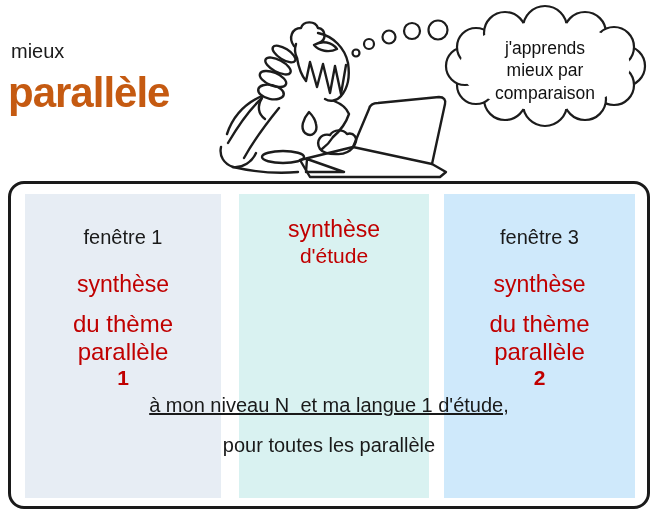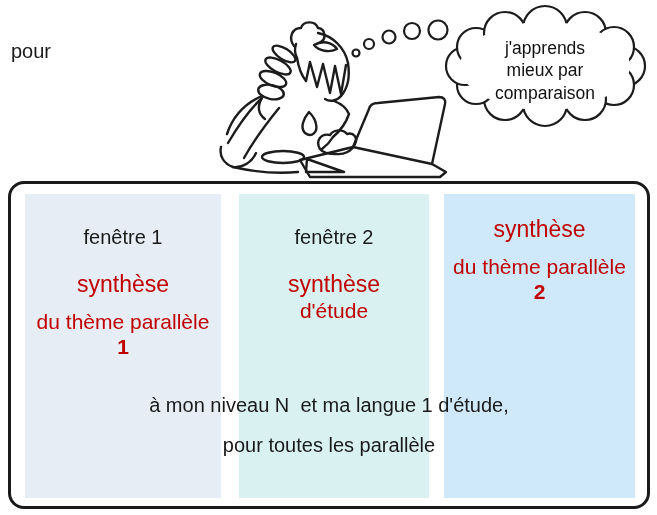--- a/index.html
+++ b/index.html
@@ -25,33 +25,34 @@
   .box{
     position:absolute;left:8px;top:181px;width:642px;height:328px;
     border:3px solid #1a1a1a;border-radius:16px;background:#fff;box-sizing:border-box;
   }
   .col{position:absolute;top:10px;height:304px;text-align:center;}
   .col1{left:14px;width:196px;background:var(--window1-bg);}
   .col2{left:228px;width:190px;background:var(--window2-bg);}
   .col3{left:433px;width:191px;background:var(--window3-bg);}
   .win-title{margin-top:32px;font-size:20px;color:#1a1a1a;}
   .win-heading{margin-top:22px;font-size:23px;font-weight:400;color:var(--accent-red);}
-  .win-desc{margin-top:12px;font-size:21px;line-height:1.15;color:var(--accent-red);}
+  .win-desc{margin-top:12px;font-size:24px;line-height:1.15;color:var(--accent-red);}
   .win-desc2{margin-top:1px;font-size:21px;line-height:1.15;color:var(--accent-red);}
   .win-desc2.bold{font-weight:700;}
   .footer{position:absolute;left:0;right:0;top:210px;text-align:center;color:#1a1a1a;}
-  .footer .f1{font-size:20px;white-space:pre;}
+  .footer .f1{font-size:20px;white-space:pre;text-decoration:underline;}
   .footer .f2{font-size:20px;margin-top:17px;}
 </style>
 </head>
 <body>
 
 <div class="canvas">
 
-  <div class="mode-label">pour</div>
+  <div class="mode-label">mieux</div>
+  <div class="mode-title">parallèle</div>
 
   <svg class="art" width="657" height="181" viewBox="0 0 657 181">
 
     <g class="ink">
 
       <path d="M353,147 L369,109 C370,105 374,103 378,103 L439,97 C444,97 446,100 445,104 L432,164"></path>
       <path d="M300,160 L353,147 L432,164 L446,172 L440,177 L310,177 Z"></path>
       <path d="M307,159 L344,172 L306,172 Z"></path>
 
       <path d="M294,46 C288,38 292,28 301,28 C303,21 315,20 318,28 C326,29 327,40 319,43"></path>
@@ -113,26 +114,26 @@
   <div class="box">
 
     <div class="col col1">
       <div class="win-title">fenêtre 1</div>
       <div class="win-heading">synthèse</div>
       <div class="win-desc">du thème parallèle</div>
       <div class="win-desc2 bold">1</div>
     </div>
 
     <div class="col col2">
-      <div class="win-title">fenêtre 2</div>
       <div class="win-heading">synthèse</div>
       <div class="win-desc2">d'étude</div>
     </div>
 
     <div class="col col3">
+      <div class="win-title">fenêtre 3</div>
       <div class="win-heading">synthèse</div>
       <div class="win-desc">du thème parallèle</div>
       <div class="win-desc2 bold">2</div>
     </div>
 
     <div class="footer">
       <div class="f1">à mon niveau N  et ma langue 1 d'étude,</div>
       <div class="f2">pour toutes les parallèle</div>
     </div>
 

